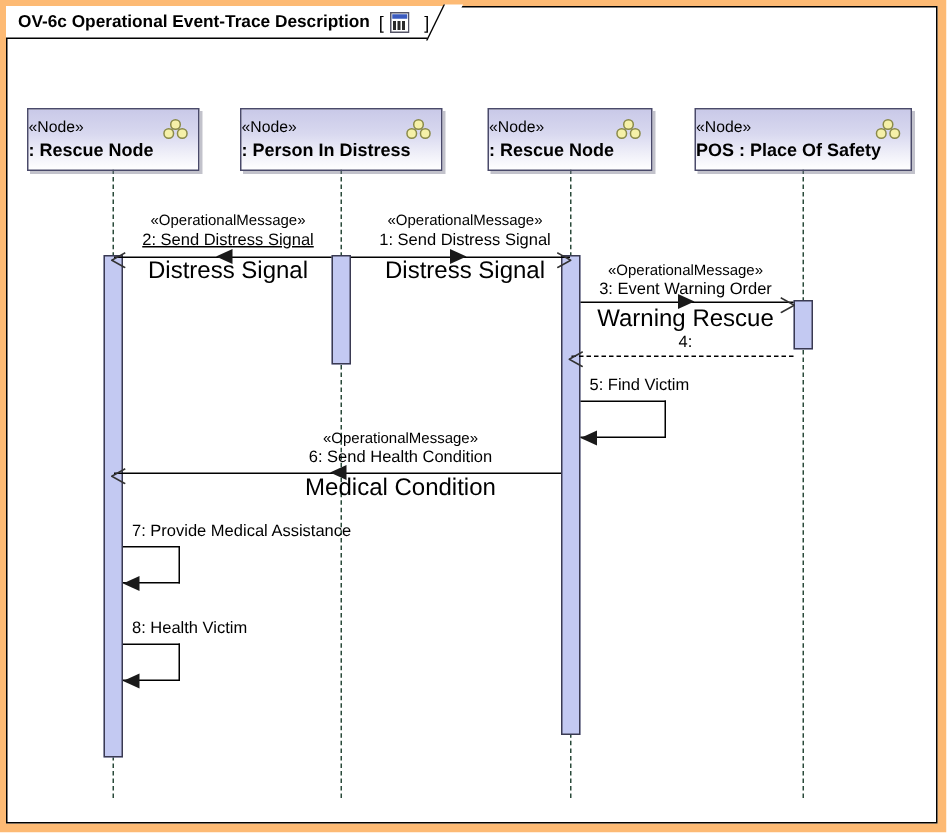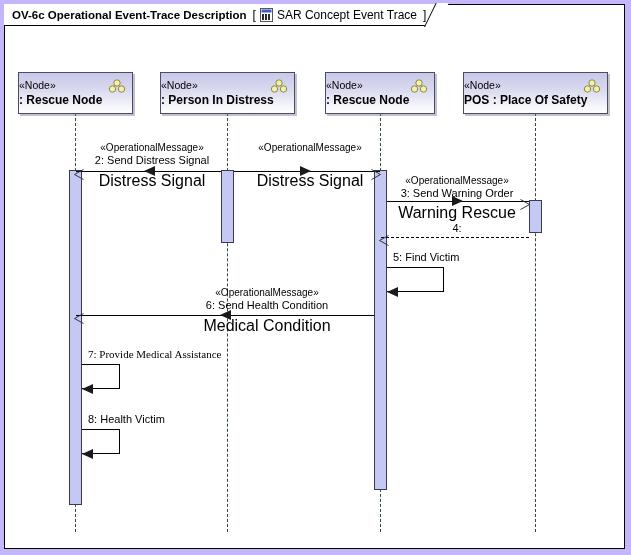--- a/index.html
+++ b/index.html
@@ -7,21 +7,21 @@
     padding: 0;
     background: #ffffff;
   }
   body {
     font-family: "Liberation Sans", sans-serif;
   }
   #canvas {
     position: relative;
     width: 631px;
     height: 555px;
-    background: #c4b5fd;
+    background: #fdba74;
     overflow: hidden;
   }
 
   
   .frame-border {
     position: absolute;
     left: 4px;
     top: 4px;
     width: 621px;
     height: 545px;
@@ -199,21 +199,20 @@
     <span class="frame-bracket">[</span>
     <span class="tab-icon">
       <svg width="13" height="14" viewBox="0 0 13 14">
         <rect x="0.5" y="0.5" width="12" height="13" fill="#ffffff" stroke="#555566"></rect>
         <rect x="1.5" y="1.5" width="10" height="3" fill="#3b5bbf"></rect>
         <rect x="2" y="6" width="2" height="6" fill="#2a2a2a"></rect>
         <rect x="5" y="6" width="2" height="6" fill="#2a2a2a"></rect>
         <rect x="8" y="6" width="2" height="6" fill="#2a2a2a"></rect>
       </svg>
     </span>
-    <span class="frame-diagram-name">SAR Concept Event Trace</span>
     <span class="frame-bracket">]</span>
     <span class="frame-tab-clip"></span>
   </div>
 
   <div class="lifeline" style="left:75px; top:113px; height:419px;"></div>
   <div class="lifeline-head" style="left:18px; top:72px; width:115px; height:42px;">
     <span class="stereotype">«Node»</span>
     <span class="instance-name">: Rescue Node</span>
     <span class="node-icon">
       <svg width="18" height="14" viewBox="0 0 18 14">
@@ -269,42 +268,43 @@
         <line x1="9" y1="5" x2="13.5" y2="9" stroke="#8a8a4a" stroke-width="1"></line>
         <circle cx="9" cy="4" r="3.2" fill="#f5f0a8" stroke="#8a8a4a" stroke-width="1"></circle>
         <circle cx="4.5" cy="10" r="3.2" fill="#f5f0a8" stroke="#8a8a4a" stroke-width="1"></circle>
         <circle cx="13.5" cy="10" r="3.2" fill="#f5f0a8" stroke="#8a8a4a" stroke-width="1"></circle>
       </svg>
     </span>
   </div>
   <div class="activation" style="left:529px; top:200px; height:33px;"></div>
 
   <div class="msg-label stereo" style="left:241px; top:141px; width:138px;">«OperationalMessage»</div>
+  <div class="msg-label name" style="left:241px; top:154px; width:138px;">1: Send Distress Signal</div>
   <div class="msg-line" style="left:234px; top:171px; width:146px;"></div>
   <div class="arrow-open-right" style="left:371px; top:166px;">
     <svg width="10" height="11" viewBox="0 0 10 11">
       <path d="M0.5 0.5 L9.5 5.5 L0.5 10.5" fill="none" stroke="#333333" stroke-width="1"></path>
     </svg>
   </div>
   <div class="arrow-solid right" style="left:300px; top:166px;"></div>
   <div class="msg-label signal" style="left:241px; top:174px; width:138px;">Distress Signal</div>
 
   <div class="msg-label stereo" style="left:83px; top:141px; width:138px;">«OperationalMessage»</div>
-  <div class="msg-label name" style="left:83px; top:154px; width:138px;">2: Send Distress Signal</div>
+  <div class="msg-label name" style="left:83px; top:154px; width:138px;text-decoration:underline;">2: Send Distress Signal</div>
   <div class="msg-line" style="left:76px; top:171px; width:145px;"></div>
   <div class="arrow-open-left" style="left:74px; top:166px;">
     <svg width="10" height="11" viewBox="0 0 10 11">
       <path d="M9.5 0.5 L0.5 5.5 L9.5 10.5" fill="none" stroke="#333333" stroke-width="1"></path>
     </svg>
   </div>
   <div class="arrow-solid left" style="left:144px; top:166px;"></div>
   <div class="msg-label signal" style="left:83px; top:174px; width:138px;">Distress Signal</div>
 
   <div class="msg-label stereo" style="left:389px; top:174px; width:136px;">«OperationalMessage»</div>
-  <div class="msg-label name" style="left:389px; top:187px; width:136px;">3: Send Warning Order</div>
+  <div class="msg-label name" style="left:389px; top:187px; width:136px;">3: Event Warning Order</div>
   <div class="msg-line" style="left:387px; top:201px; width:142px;"></div>
   <div class="arrow-open-right" style="left:520px; top:196px;">
     <svg width="10" height="11" viewBox="0 0 10 11">
       <path d="M0.5 0.5 L9.5 5.5 L0.5 10.5" fill="none" stroke="#333333" stroke-width="1"></path>
     </svg>
   </div>
   <div class="arrow-solid right" style="left:452px; top:196px;"></div>
   <div class="msg-label signal" style="left:389px; top:206px; width:136px;">Warning Rescue</div>
 
   <div class="msg-label name" style="left:389px; top:222px; width:136px;">4:</div>
@@ -323,21 +323,21 @@
   <div class="msg-label name" style="left:158px; top:299px; width:218px;">6: Send Health Condition</div>
   <div class="msg-line" style="left:76px; top:315px; width:298px;"></div>
   <div class="arrow-open-left" style="left:74px; top:310px;">
     <svg width="10" height="11" viewBox="0 0 10 11">
       <path d="M9.5 0.5 L0.5 5.5 L9.5 10.5" fill="none" stroke="#333333" stroke-width="1"></path>
     </svg>
   </div>
   <div class="arrow-solid left" style="left:220px; top:310px;"></div>
   <div class="msg-label signal" style="left:158px; top:319px; width:218px;">Medical Condition</div>
 
-  <div class="self-label" style="left:88px; top:348px;font-family:Liberation Serif, serif;">7: Provide Medical Assistance</div>
+  <div class="self-label" style="left:88px; top:348px;">7: Provide Medical Assistance</div>
   <div class="self-loop" style="left:82px; top:364px; width:38px; height:25px;"></div>
   <div class="arrow-solid left" style="left:82px; top:384px;"></div>
 
   <div class="self-label" style="left:88px; top:413px;">8: Health Victim</div>
   <div class="self-loop" style="left:82px; top:429px; width:38px; height:25px;"></div>
   <div class="arrow-solid left" style="left:82px; top:449px;"></div>
 
 </div>
 
 </body></html>

